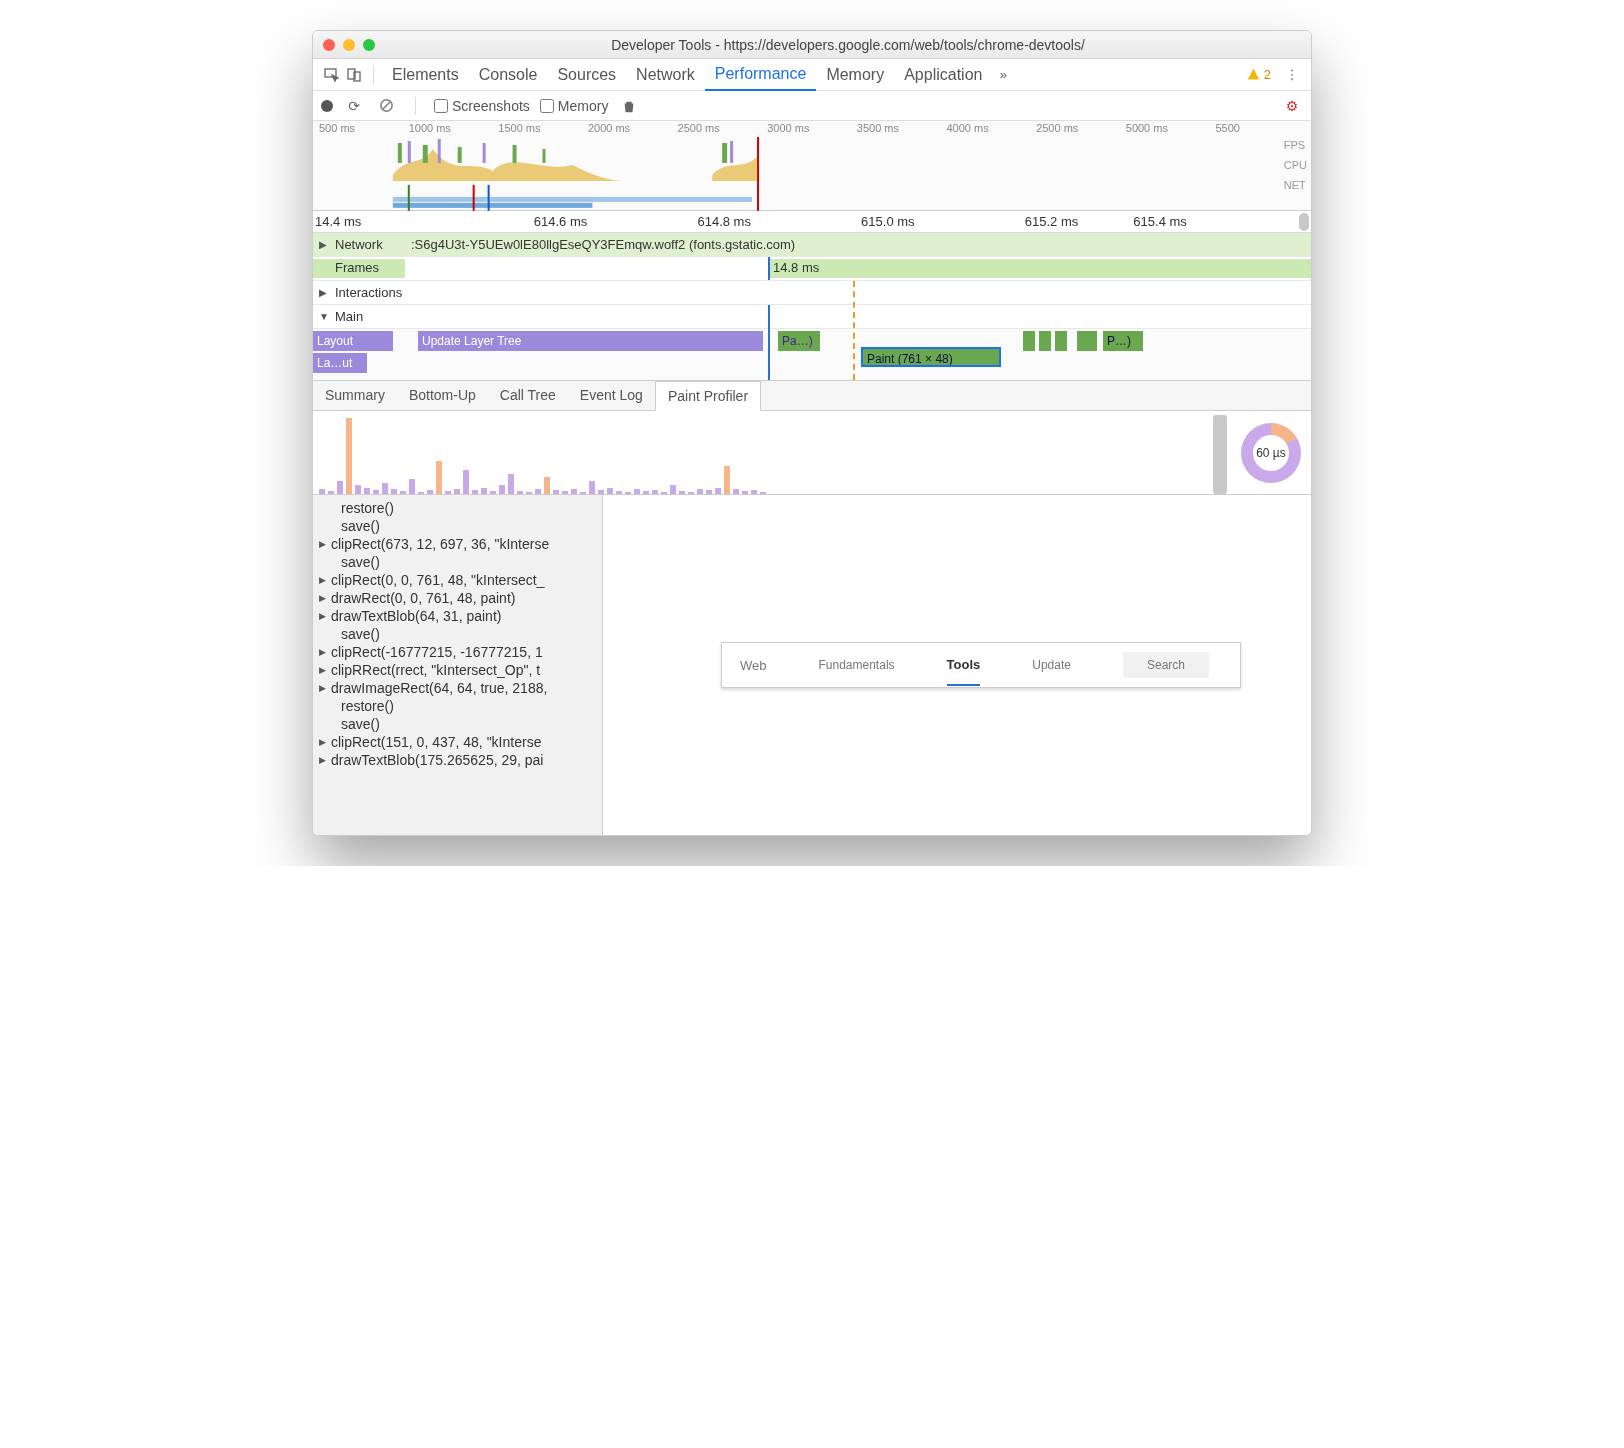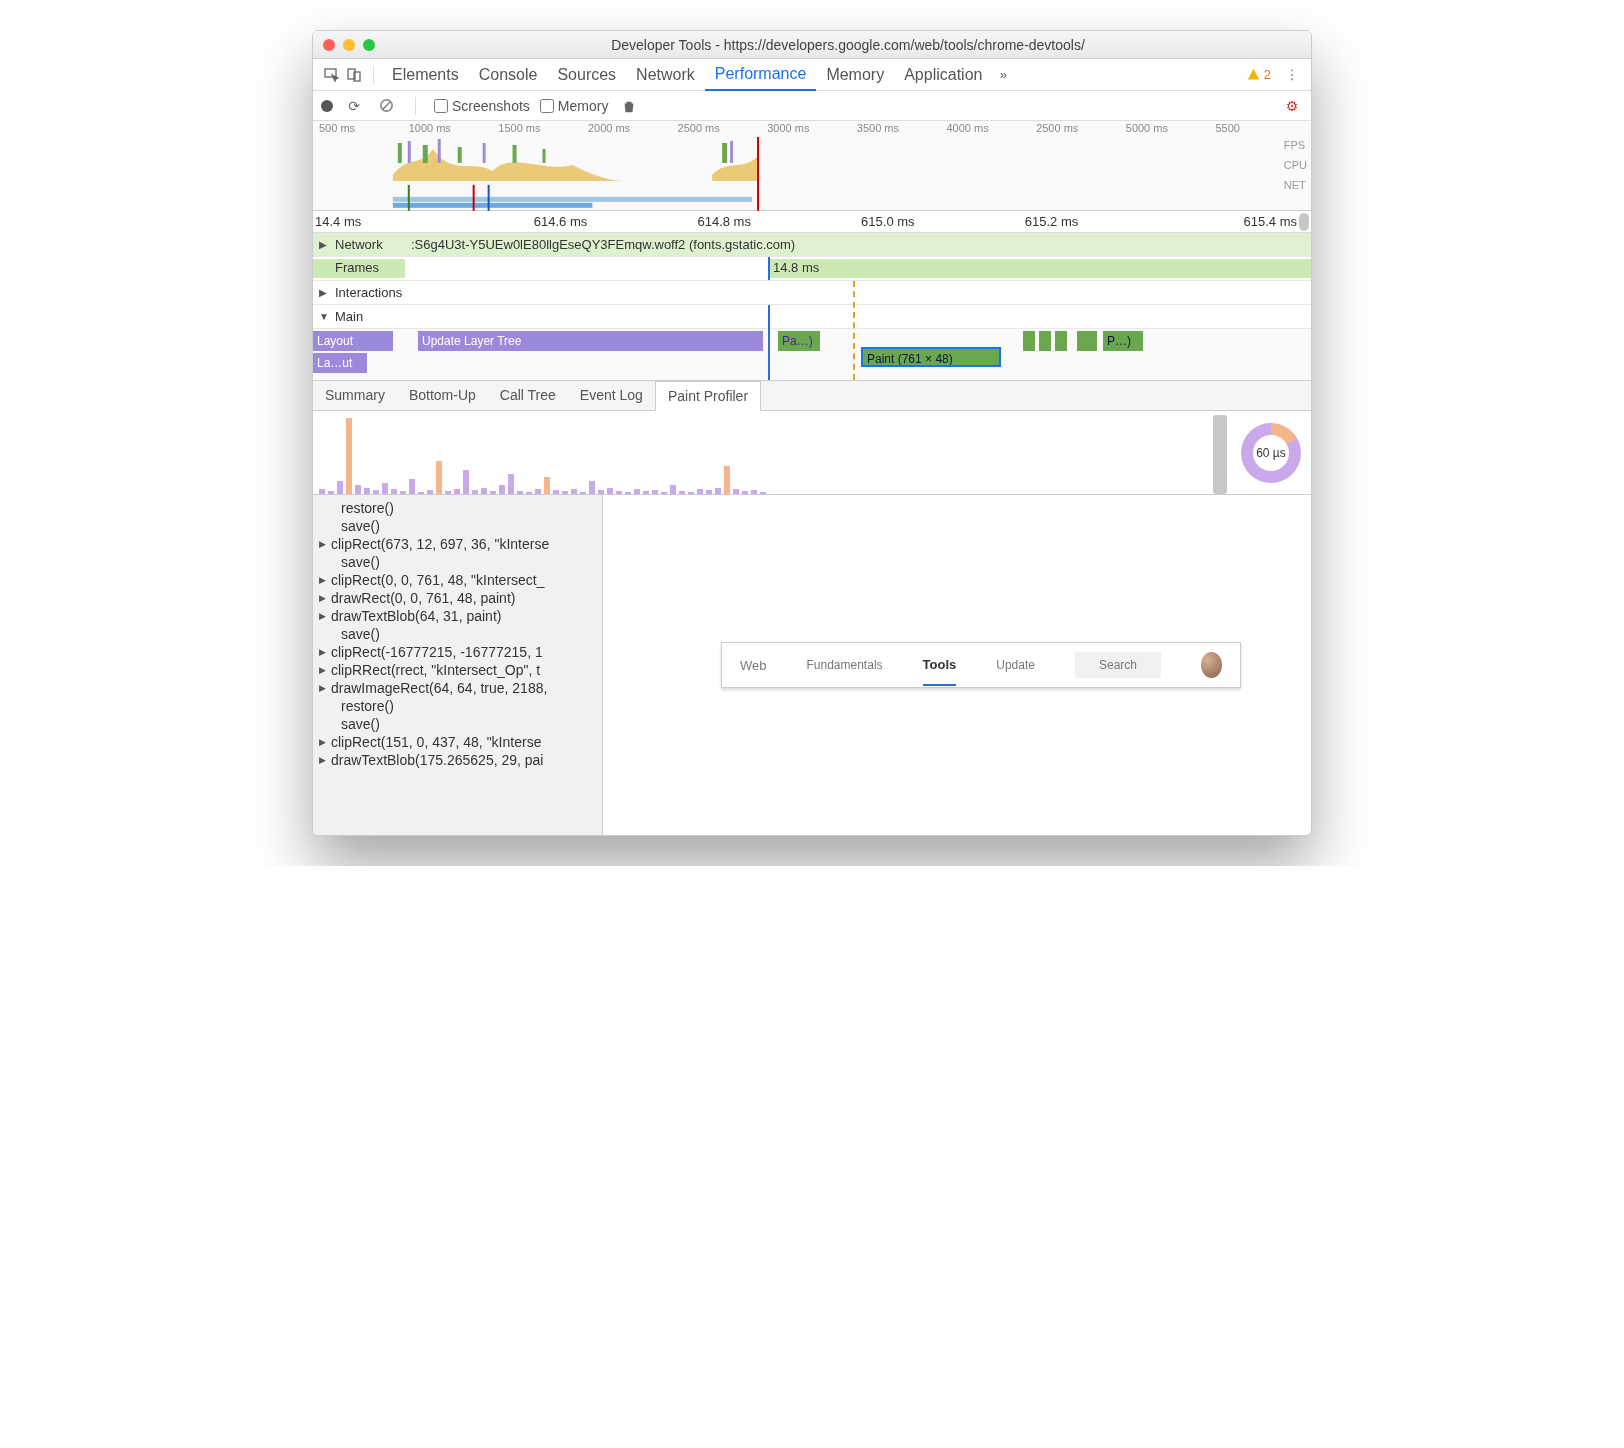--- a/index.html
+++ b/index.html
@@ -52,21 +52,21 @@
 .pbar.orange { background: #f5b58a; }
 .donut-area { width: 80px; display: flex; align-items: center; justify-content: center; position: relative; }
 .donut { width: 60px; height: 60px; border-radius: 50%; background: conic-gradient(#f5b58a 0 60deg, #c9a9e9 60deg 360deg); display:flex; align-items:center; justify-content:center; }
 .donut::after { content:""; position:absolute; width:36px; height:36px; background:#fff; border-radius:50%; }
 .donut-label { position: absolute; font-size: 12px; z-index: 1; }
 .bottom-split { display: flex; height: 340px; }
 .call-list { width: 290px; border-right: 1px solid #ccc; overflow: hidden; font-size: 14px; background: #f1f1f1; padding: 4px 0; white-space: nowrap; }
 .call-row { padding: 1px 2px 1px 6px; display: flex; align-items: center; gap: 2px; }
 .call-row .tri { font-size: 9px; width: 10px; color: #555; }
 .preview { flex: 1; display: flex; align-items: center; justify-content: center; }
-.preview-frame { width: 520px; height: 46px; border: 1px solid #ccc; box-shadow: 0 2px 3px rgba(0,0,0,0.15); display: flex; align-items: center; padding: 16px 18px; gap: 40px; font-size: 13px; color: #777; margin-left: 48px; }
+.preview-frame { width: 520px; height: 46px; border: 1px solid #ccc; box-shadow: 0 2px 3px rgba(0,0,0,0.15); display: flex; align-items: center; padding: 16px 18px; gap: 52px; font-size: 13px; color: #777; margin-left: 48px; }
 .preview-frame .active-tab { color: #333; font-weight: 600; border-bottom: 2px solid #2a6fd6; padding-bottom: 12px; margin-bottom: -12px; }
 .avatar { width: 26px; height: 26px; border-radius: 50%; background: radial-gradient(circle at 30% 30%, #d8b090, #8a6050); margin-left: auto; }
 .scrollthumb { position: absolute; right: 2px; width: 10px; background: #c8c8c8; border-radius: 5px; }
 </style>
 </head>
 <body>
 
 <div class="window">
 
   <div class="titlebar">
@@ -176,21 +176,21 @@
     </svg>
   </div>
 
   <div style="position:relative">
     <div class="ruler">
       <span>14.4 ms</span>
         <span style="text-align:center">614.6 ms</span>
         <span style="text-align:center">614.8 ms</span>
         <span style="text-align:center">615.0 ms</span>
         <span style="text-align:center">615.2 ms</span>
-        <span style="text-align:right;padding-right:14px">615.4 ms</span>
+        <span style="text-align:left;padding-right:14px">615.4 ms</span>
     </div>
     <div class="scrollthumb" style="top:2px; height:18px;"></div>
 
     <div class="section-row network-row">
       <span class="tri">▶</span>
       <span class="label">Network</span>
       <span class="content">:S6g4U3t-Y5UEw0lE80llgEseQY3FEmqw.woff2 (fonts.gstatic.com)</span>
     </div>
 
     <div class="frames-band">

